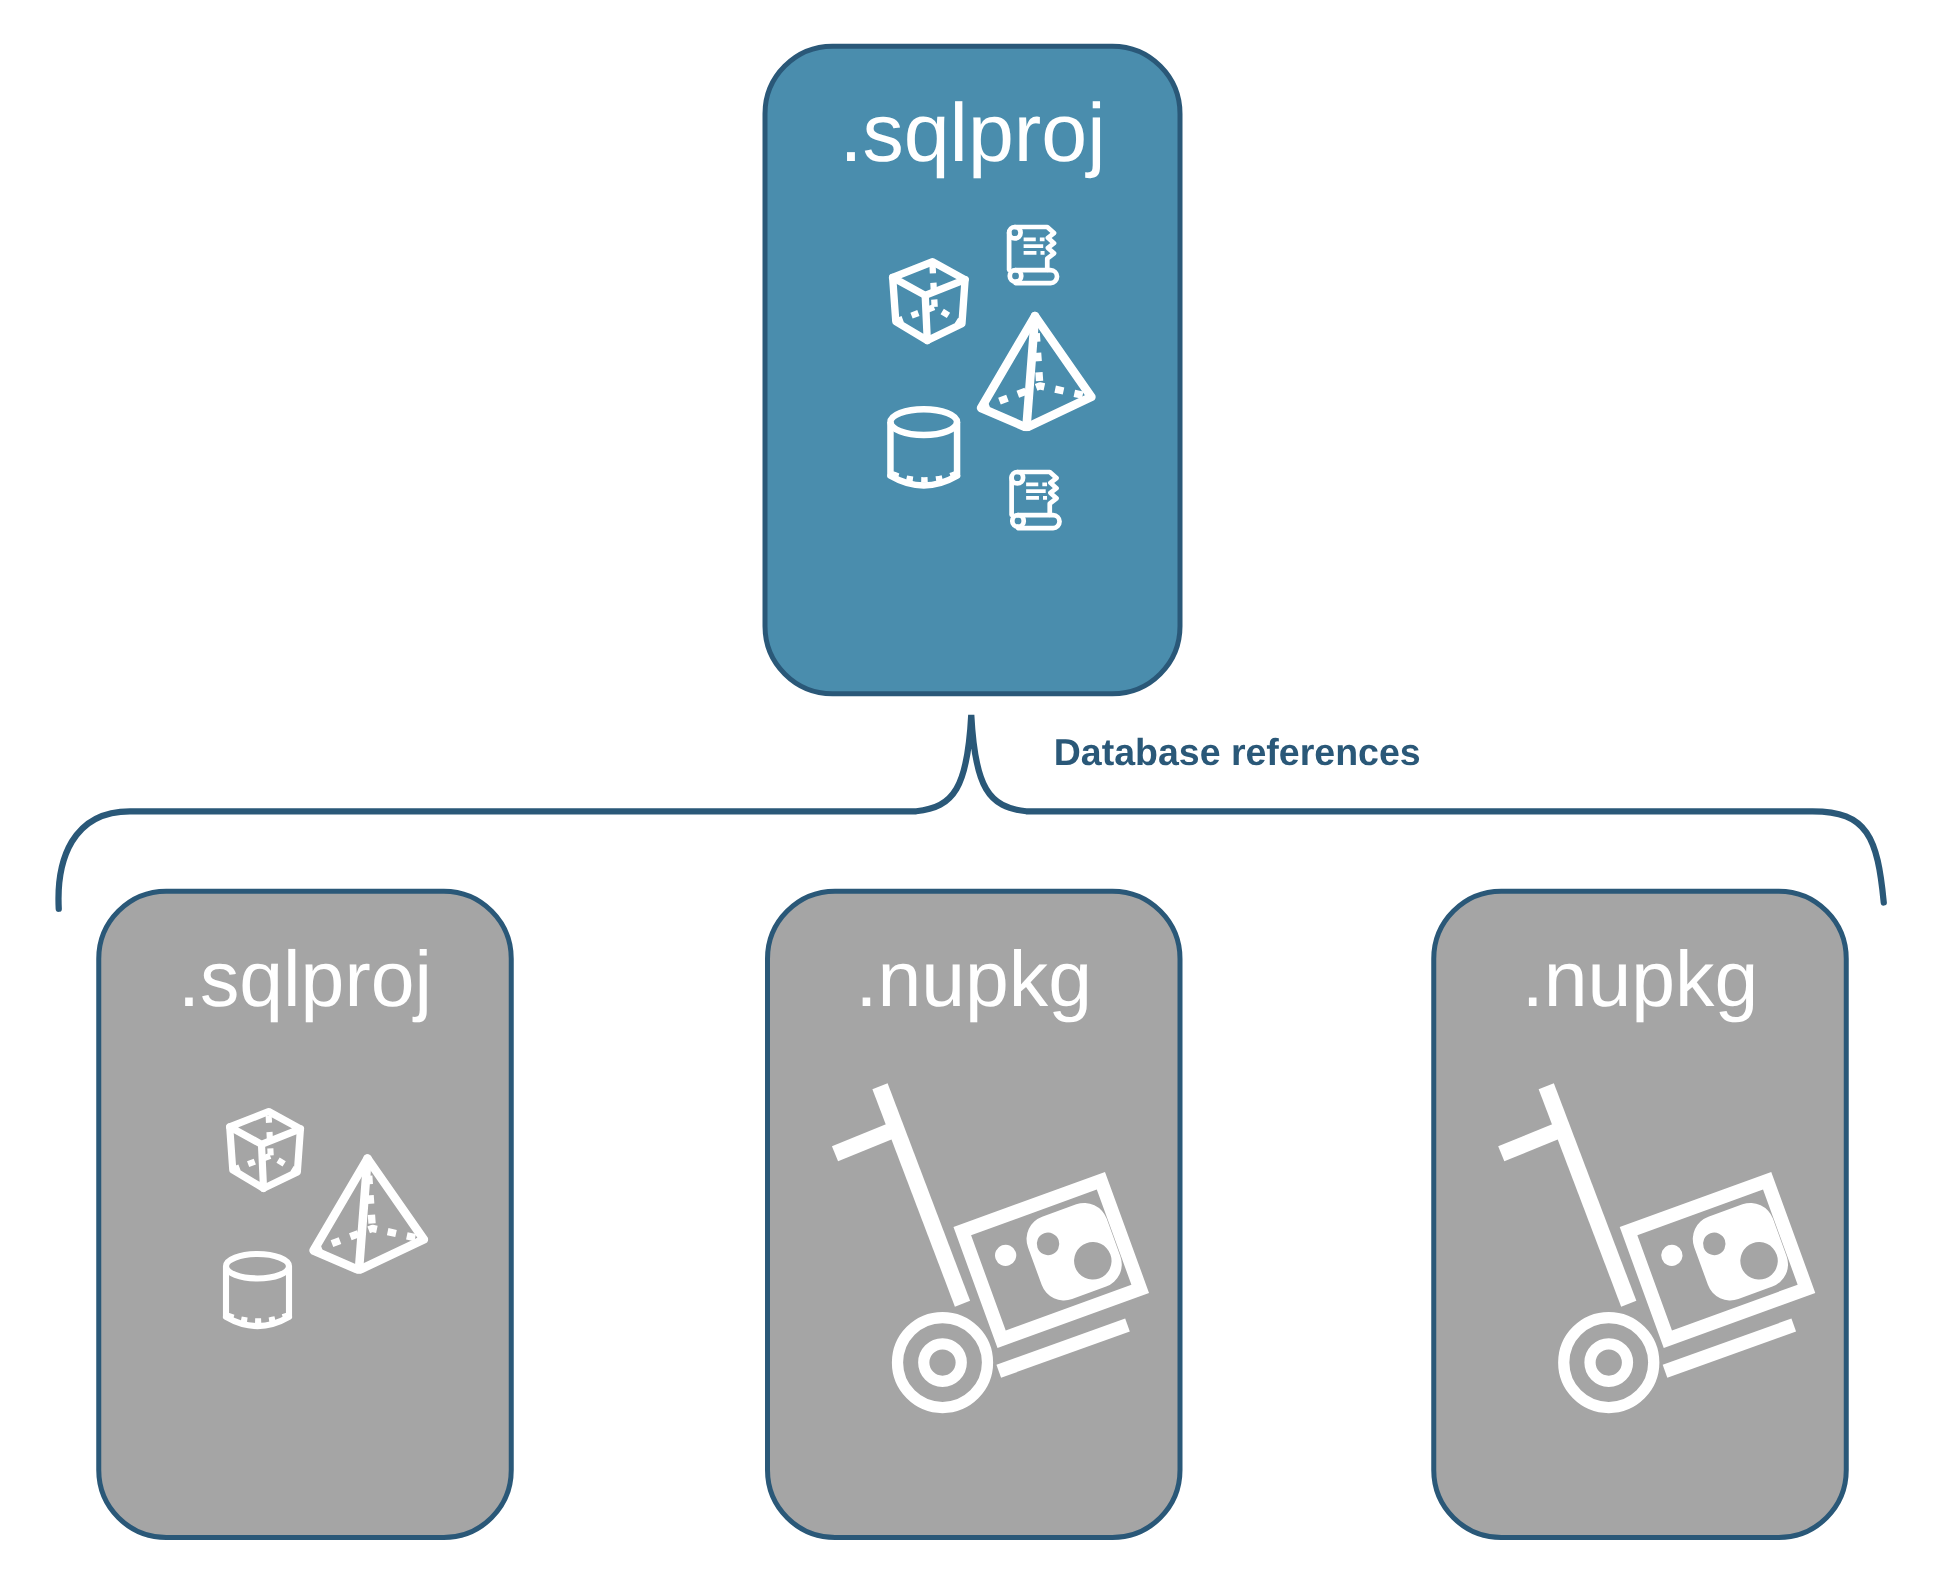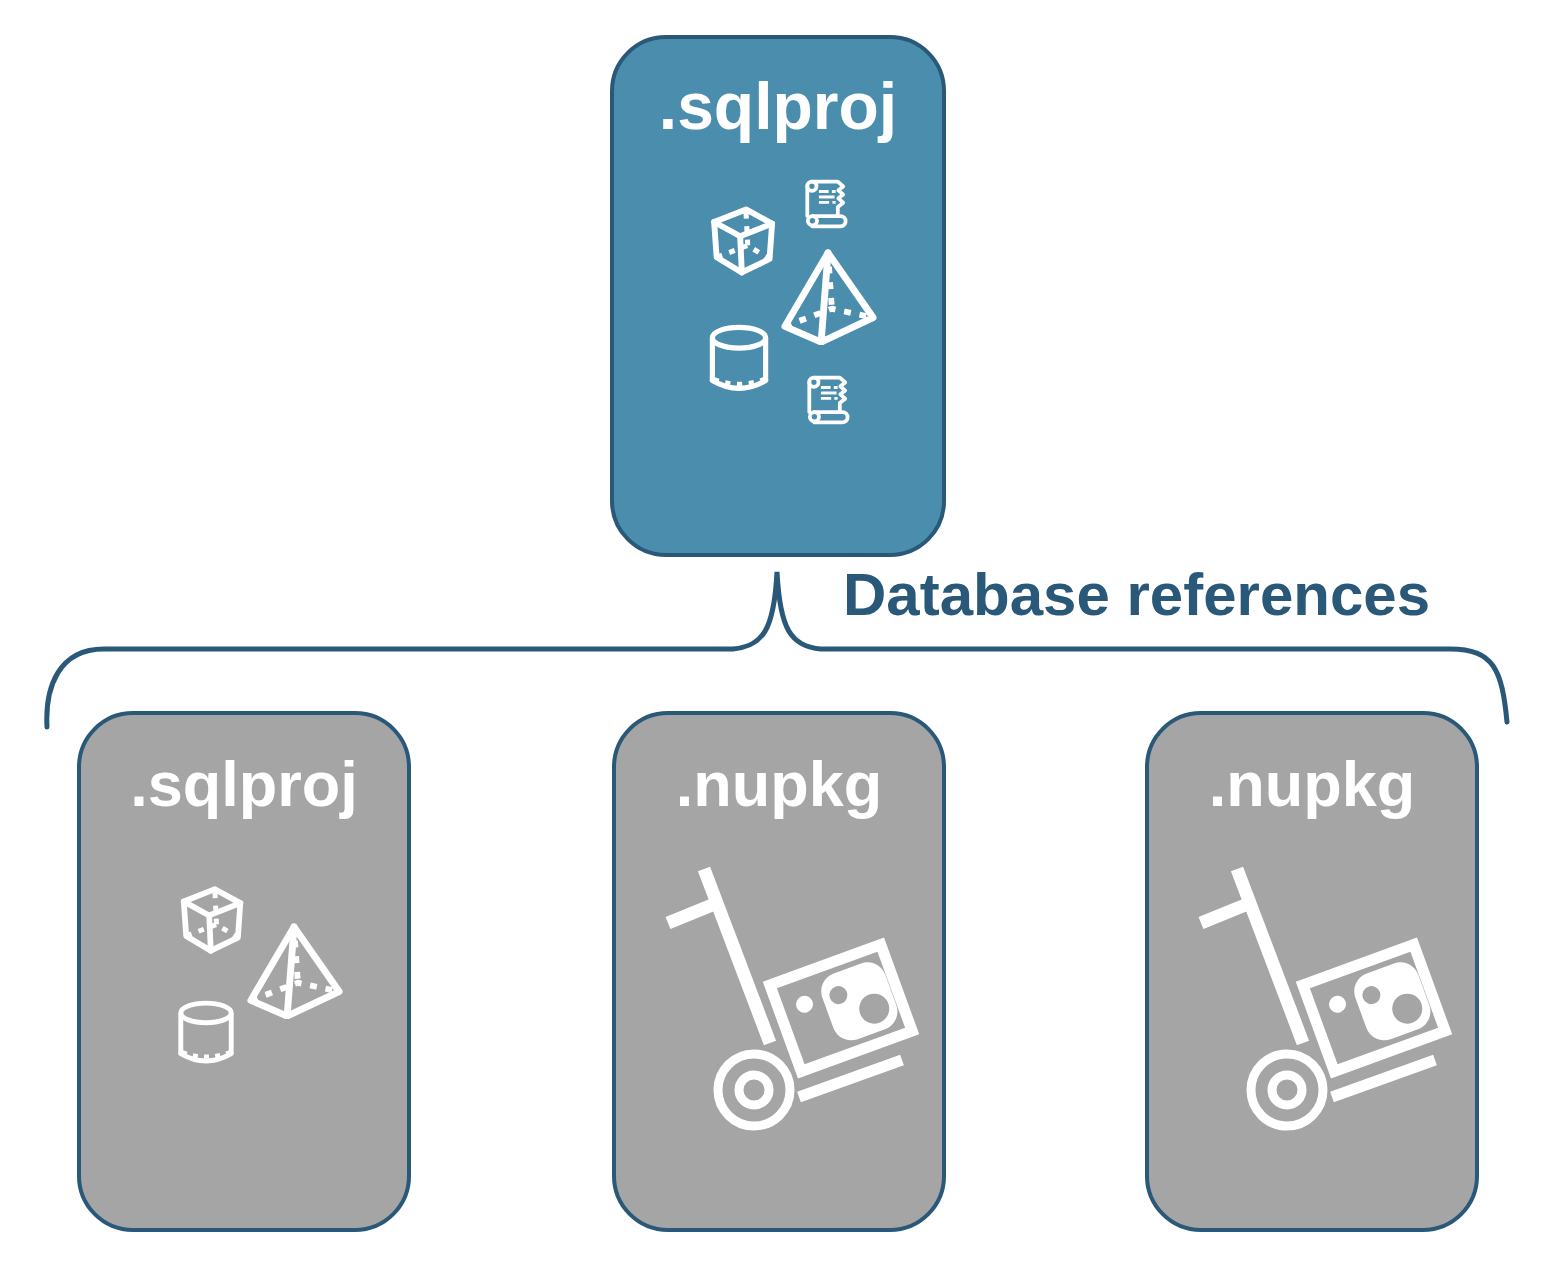--- a/index.html
+++ b/index.html
@@ -17,31 +17,31 @@
   .box{
     position:absolute;box-sizing:border-box;border:4px solid var(--outline);
     border-radius:56px;text-align:center;
   }
   .box-root{left:610px;top:35px;width:336px;height:522px;background:var(--root-fill);}
   .box-child{top:711px;width:334px;height:521px;background:var(--child-fill);}
   .box-child-1{left:77px;}
   .box-child-2{left:612px;}
   .box-child-3{left:1145px;}
   .box-label{
-    display:block;font-weight:bold;color:#fff;letter-spacing:0;
+    display:block;font-weight:normal;color:#fff;letter-spacing:0;
     user-select:none;
     text-align:center;
   }
   .box-root .box-label{margin-top:34px;font-size:66px;line-height:1;}
   .box-child .box-label{margin-top:38px;font-size:63px;line-height:1;}
   .icon{position:absolute;color:var(--icon);display:block;}
   .brace-svg{position:absolute;left:0;top:0;width:1566px;height:1274px;pointer-events:none;}
   .brace-path{fill:none;stroke:var(--outline);stroke-width:5;stroke-linecap:round;}
   .connector-label{
-    position:absolute;left:843px;top:562px;font-size:60px;font-weight:bold;
+    position:absolute;left:843px;top:586px;font-size:30px;font-weight:bold;
     color:var(--outline);line-height:1.1;white-space:nowrap;
   }
   .defs{position:absolute;width:0;height:0;overflow:hidden;}
 </style>
 </head>
 <body>
 
 <svg class="defs" aria-hidden="true">
   <defs>
     <symbol id="sym-cube" viewBox="0 0 100 100">

